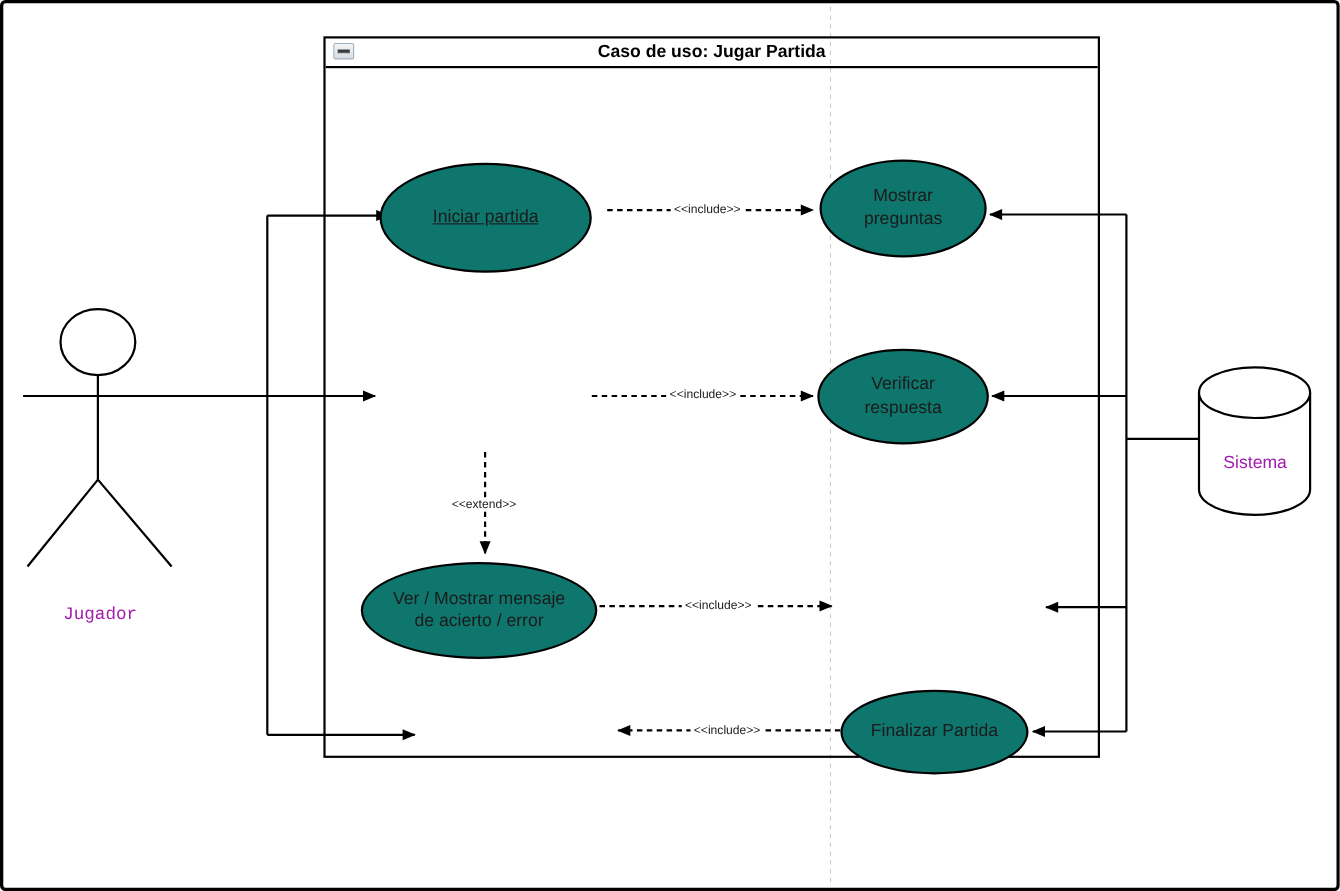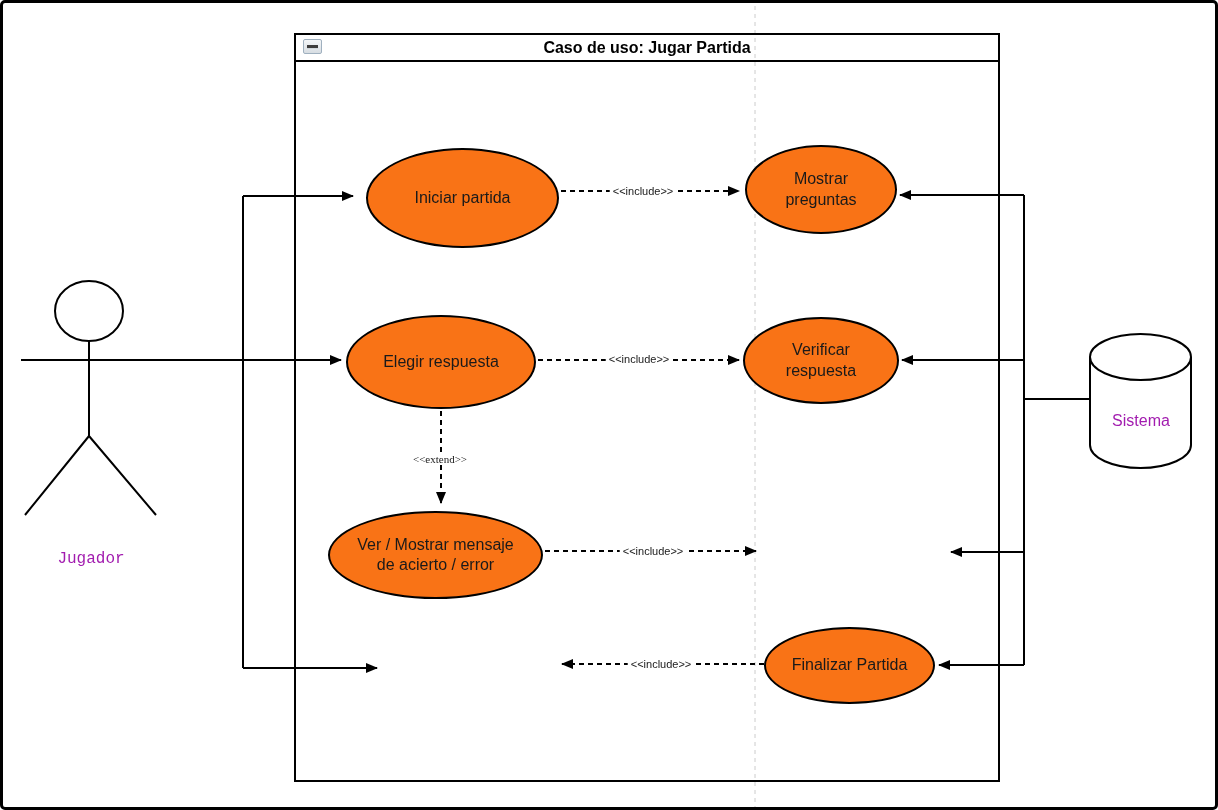--- a/index.html
+++ b/index.html
@@ -10,64 +10,64 @@
     border:3px solid #000;
     border-radius:5px;
     box-sizing:border-box;
     overflow:hidden;
     font-family:"Liberation Sans", sans-serif;
     color:#1a1a1a;
   }
   .canvas svg{position:absolute;left:0;top:0;}
   
   .boundary{
-    position:absolute;left:291px;top:30px;width:706px;height:749px;
+    position:absolute;left:291px;top:30px;width:706px;height:656px;
     border:2px solid #000;background:transparent;box-sizing:border-box;
   }
   .titlebar{
     position:relative;height:25px;border-bottom:2px solid #000;
     display:flex;align-items:center;justify-content:center;
   }
   .titlebar .title{font-weight:bold;font-size:16px;color:#000;}
   .collapse{
     position:absolute;left:7px;top:4px;width:19px;height:15px;
     background:linear-gradient(#f4f6f8,#d7dde2);
     border:1px solid #9fb0bf;border-radius:2px;
     box-sizing:border-box;display:flex;align-items:center;justify-content:center;
     cursor:pointer;
   }
   .collapse .minus{width:11px;height:3px;background:#3c3c3c;border-bottom:1px solid #cfd6db;}
   
   .uc{
     position:absolute;border:2px solid #000;border-radius:50%;
-    background:#f97316;box-sizing:border-box;
+    background:#0f766e;box-sizing:border-box;
     display:flex;align-items:center;justify-content:center;
   }
   .uc span{
     display:block;text-align:center;white-space:pre-line;
     font-size:16px;line-height:1.28;color:#1a1a1a;
   }
-  .uc1{left:363px;top:145px;width:193px;height:100px;}
+  .uc1{left:342px;top:145px;width:193px;height:100px;text-decoration:underline;}
   .uc2{left:742px;top:142px;width:152px;height:89px;}
   .uc3{left:343px;top:312px;width:190px;height:94px;}
   .uc4{left:740px;top:314px;width:156px;height:87px;}
   .uc5{left:325px;top:508px;width:215px;height:88px;}
   .uc6{left:758px;top:512px;width:188px;height:75px;}
   .uc7{left:378px;top:626px;width:172px;height:79px;}
   .uc8{left:761px;top:624px;width:171px;height:77px;}
   
   .rel-label{
     position:absolute;transform:translate(-50%,-50%);
     background:#fff;padding:0 3px;font-size:11px;color:#1a1a1a;white-space:nowrap;
   }
   .l1{left:640px;top:188px;}
   .l2{left:636px;top:356px;}
   .l3{left:650px;top:548px;}
   .l4{left:658px;top:661px;}
-  .l5{left:437px;top:456px;font-family:Liberation Serif, serif;}
+  .l5{left:437px;top:456px;}
   
   .shape-label{
     position:absolute;transform:translate(-50%,-50%);
     font-size:16px;color:#a21caf;white-space:nowrap;
   }
   .actor-label{left:88px;top:556px;font-family:Liberation Mono, monospace;}
   .sistema-label{left:1138px;top:418px;}
 </style>
 </head>
 <body>
@@ -128,23 +128,20 @@
     </div>
   </div>
 
   <div class="uc uc1">
     <span>Iniciar partida</span>
   </div>
   <div class="uc uc2">
     <span>Mostrar
 preguntas</span>
   </div>
-  <div class="uc uc3">
-    <span>Elegir respuesta</span>
-  </div>
   <div class="uc uc4">
     <span>Verificar
 respuesta</span>
   </div>
   <div class="uc uc5">
     <span>Ver / Mostrar mensaje
 de acierto / error</span>
   </div>
   <div class="uc uc8">
     <span>Finalizar Partida</span>

